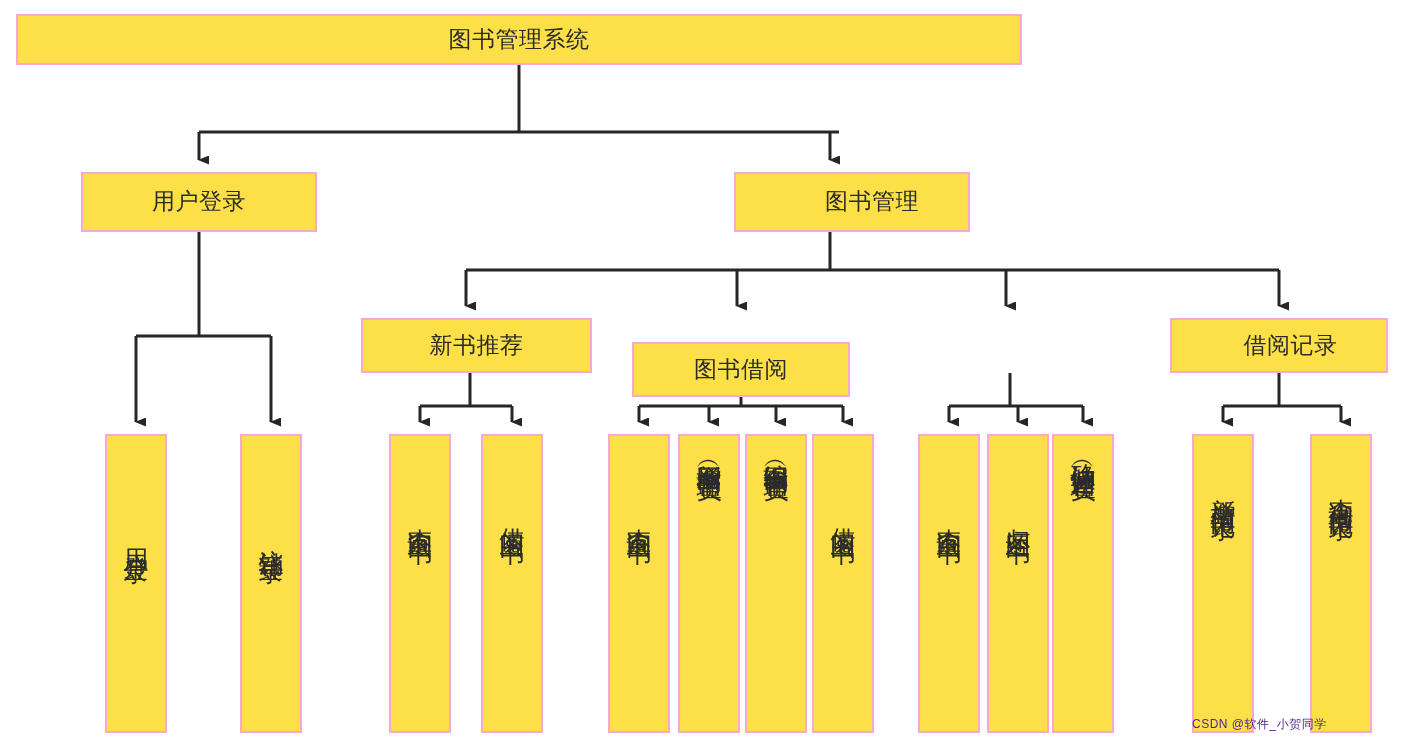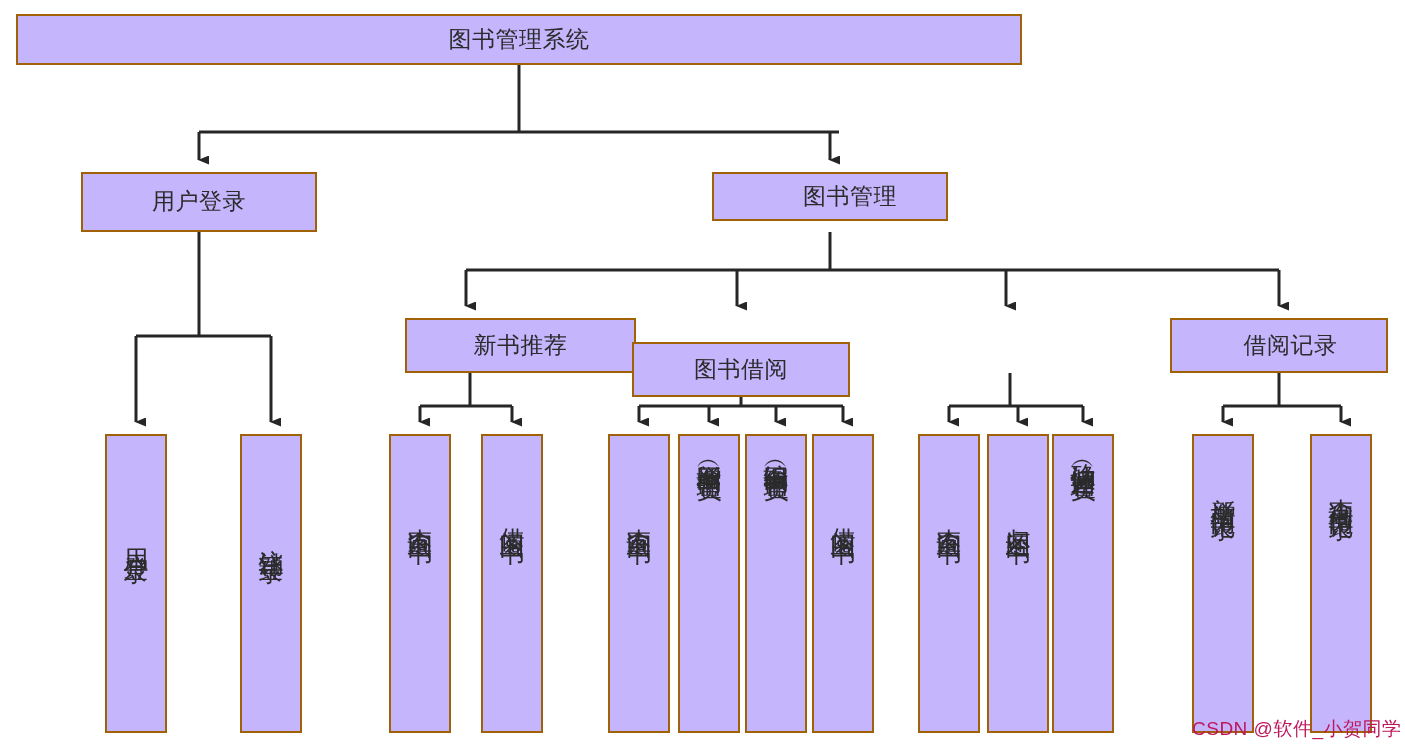--- a/index.html
+++ b/index.html
@@ -20,22 +20,22 @@
   #edges {
     position: absolute;
     left: 0;
     top: 0;
     width: 1405px;
     height: 747px;
   }
   .node {
     position: absolute;
     box-sizing: border-box;
-    background: #c4b5fd;
-    border: 2px solid #a16207;
+    background: #fde047;
+    border: 2px solid #f9a8d4;
     display: flex;
     align-items: center;
     justify-content: center;
     z-index: 2;
   }
   .node .label {
     color: #2b2b2b;
     font-size: 23px;
     line-height: 1.18;
     letter-spacing: 0.5px;
@@ -52,22 +52,22 @@
     white-space: nowrap;
     font-size: 25px;
     letter-spacing: 4px;
     line-height: 1;
   }
   .node.vlong .label {
     letter-spacing: 2px;
   }
   .watermark {
     position: absolute;
-    color: #be185d;
-    font-size: 19px;
+    color: #4c1d95;
+    font-size: 12px;
     letter-spacing: 0.5px;
     white-space: nowrap;
     z-index: 3;
   }
 </style>
 </head>
 <body>
 
 <div id="canvas">
 
@@ -121,25 +121,25 @@
     </g>
   </svg>
 
   <div class="node" style="left:16px; top:14px; width:1006px; height:51px;">
     <span class="label">图书管理系统</span>
   </div>
 
   <div class="node" style="left:81px; top:172px; width:236px; height:60px;">
     <span class="label">用户登录</span>
   </div>
-  <div class="node" style="left:712px; top:172px; width:236px; height:49px;padding-left:40px;">
+  <div class="node" style="left:734px; top:172px; width:236px; height:60px;padding-left:40px;">
     <span class="label">图书管理</span>
   </div>
 
-  <div class="node" style="left:361px; top:318px; width:231px; height:55px;margin-left:44px;">
+  <div class="node" style="left:361px; top:318px; width:231px; height:55px;">
     <span class="label">新书推荐</span>
   </div>
   <div class="node" style="left:632px; top:318px; width:218px; height:55px;margin-top:24px;">
     <span class="label">图书借阅</span>
   </div>
   <div class="node" style="left:1170px; top:318px; width:218px; height:55px;padding-left:23px;">
     <span class="label">借阅记录</span>
   </div>
 
   <div class="node vertical" style="left:105px; top:434px; width:62px; height:299px; padding-top:93px;">

